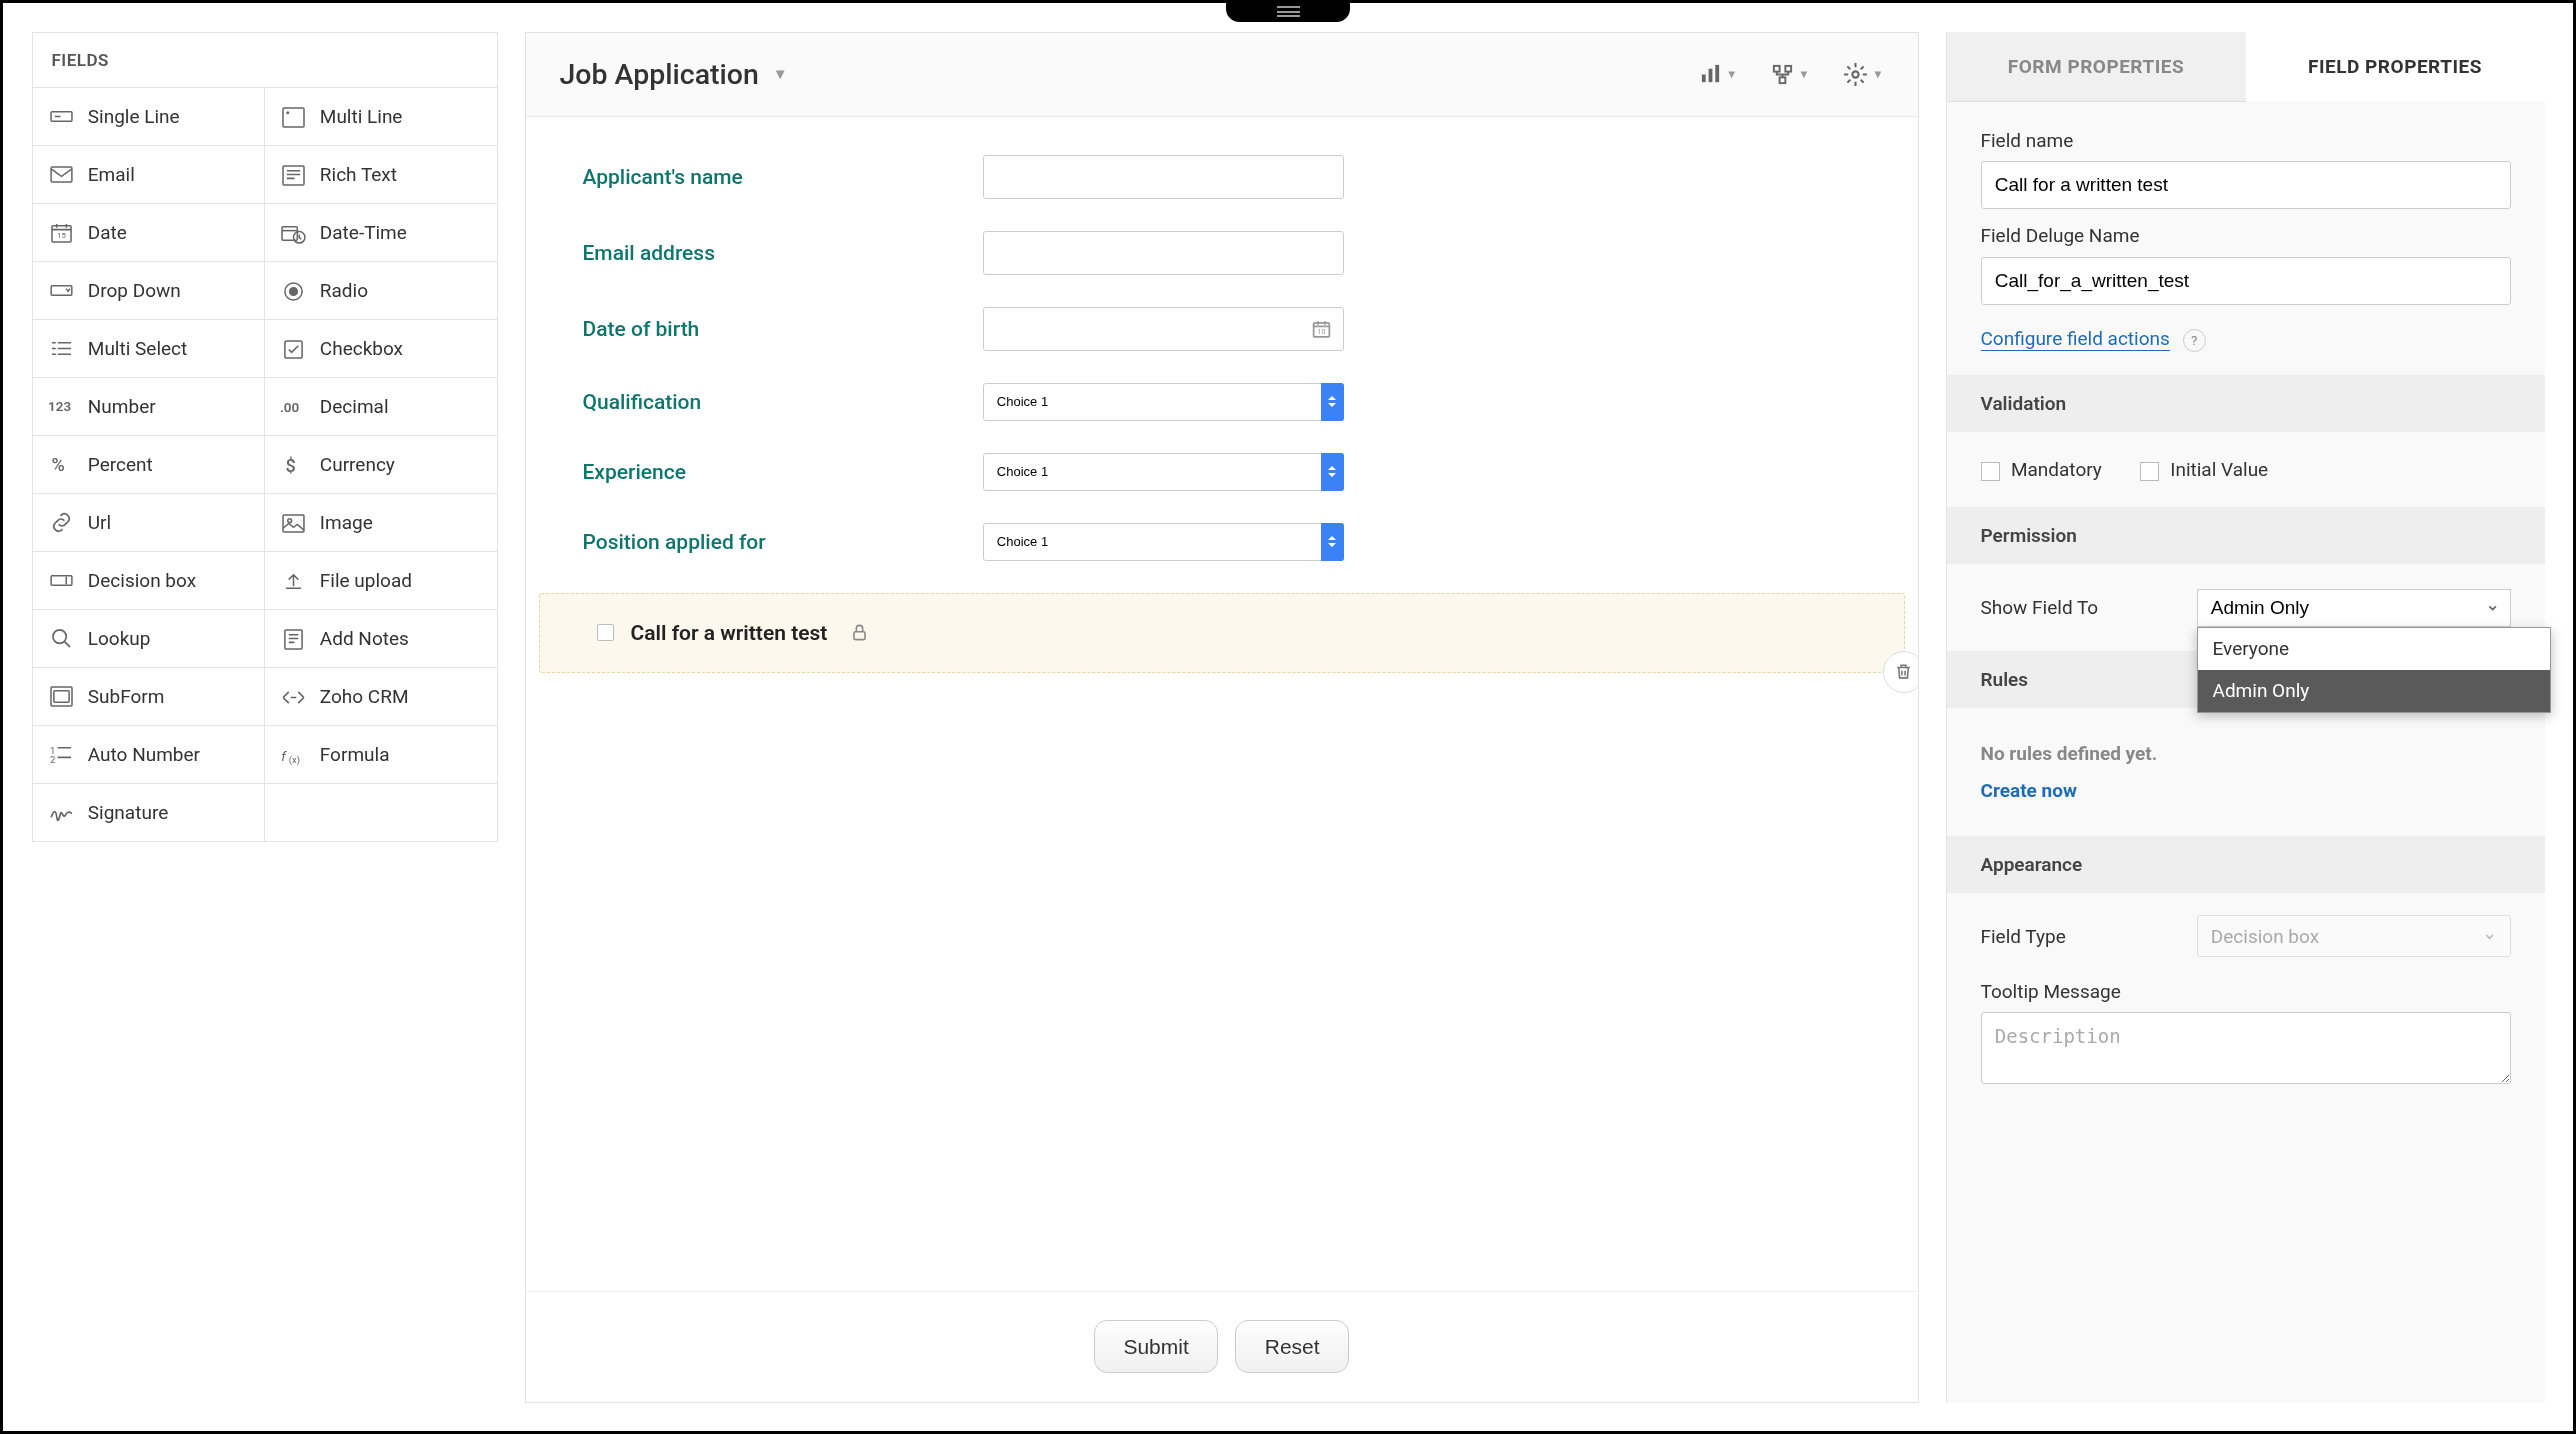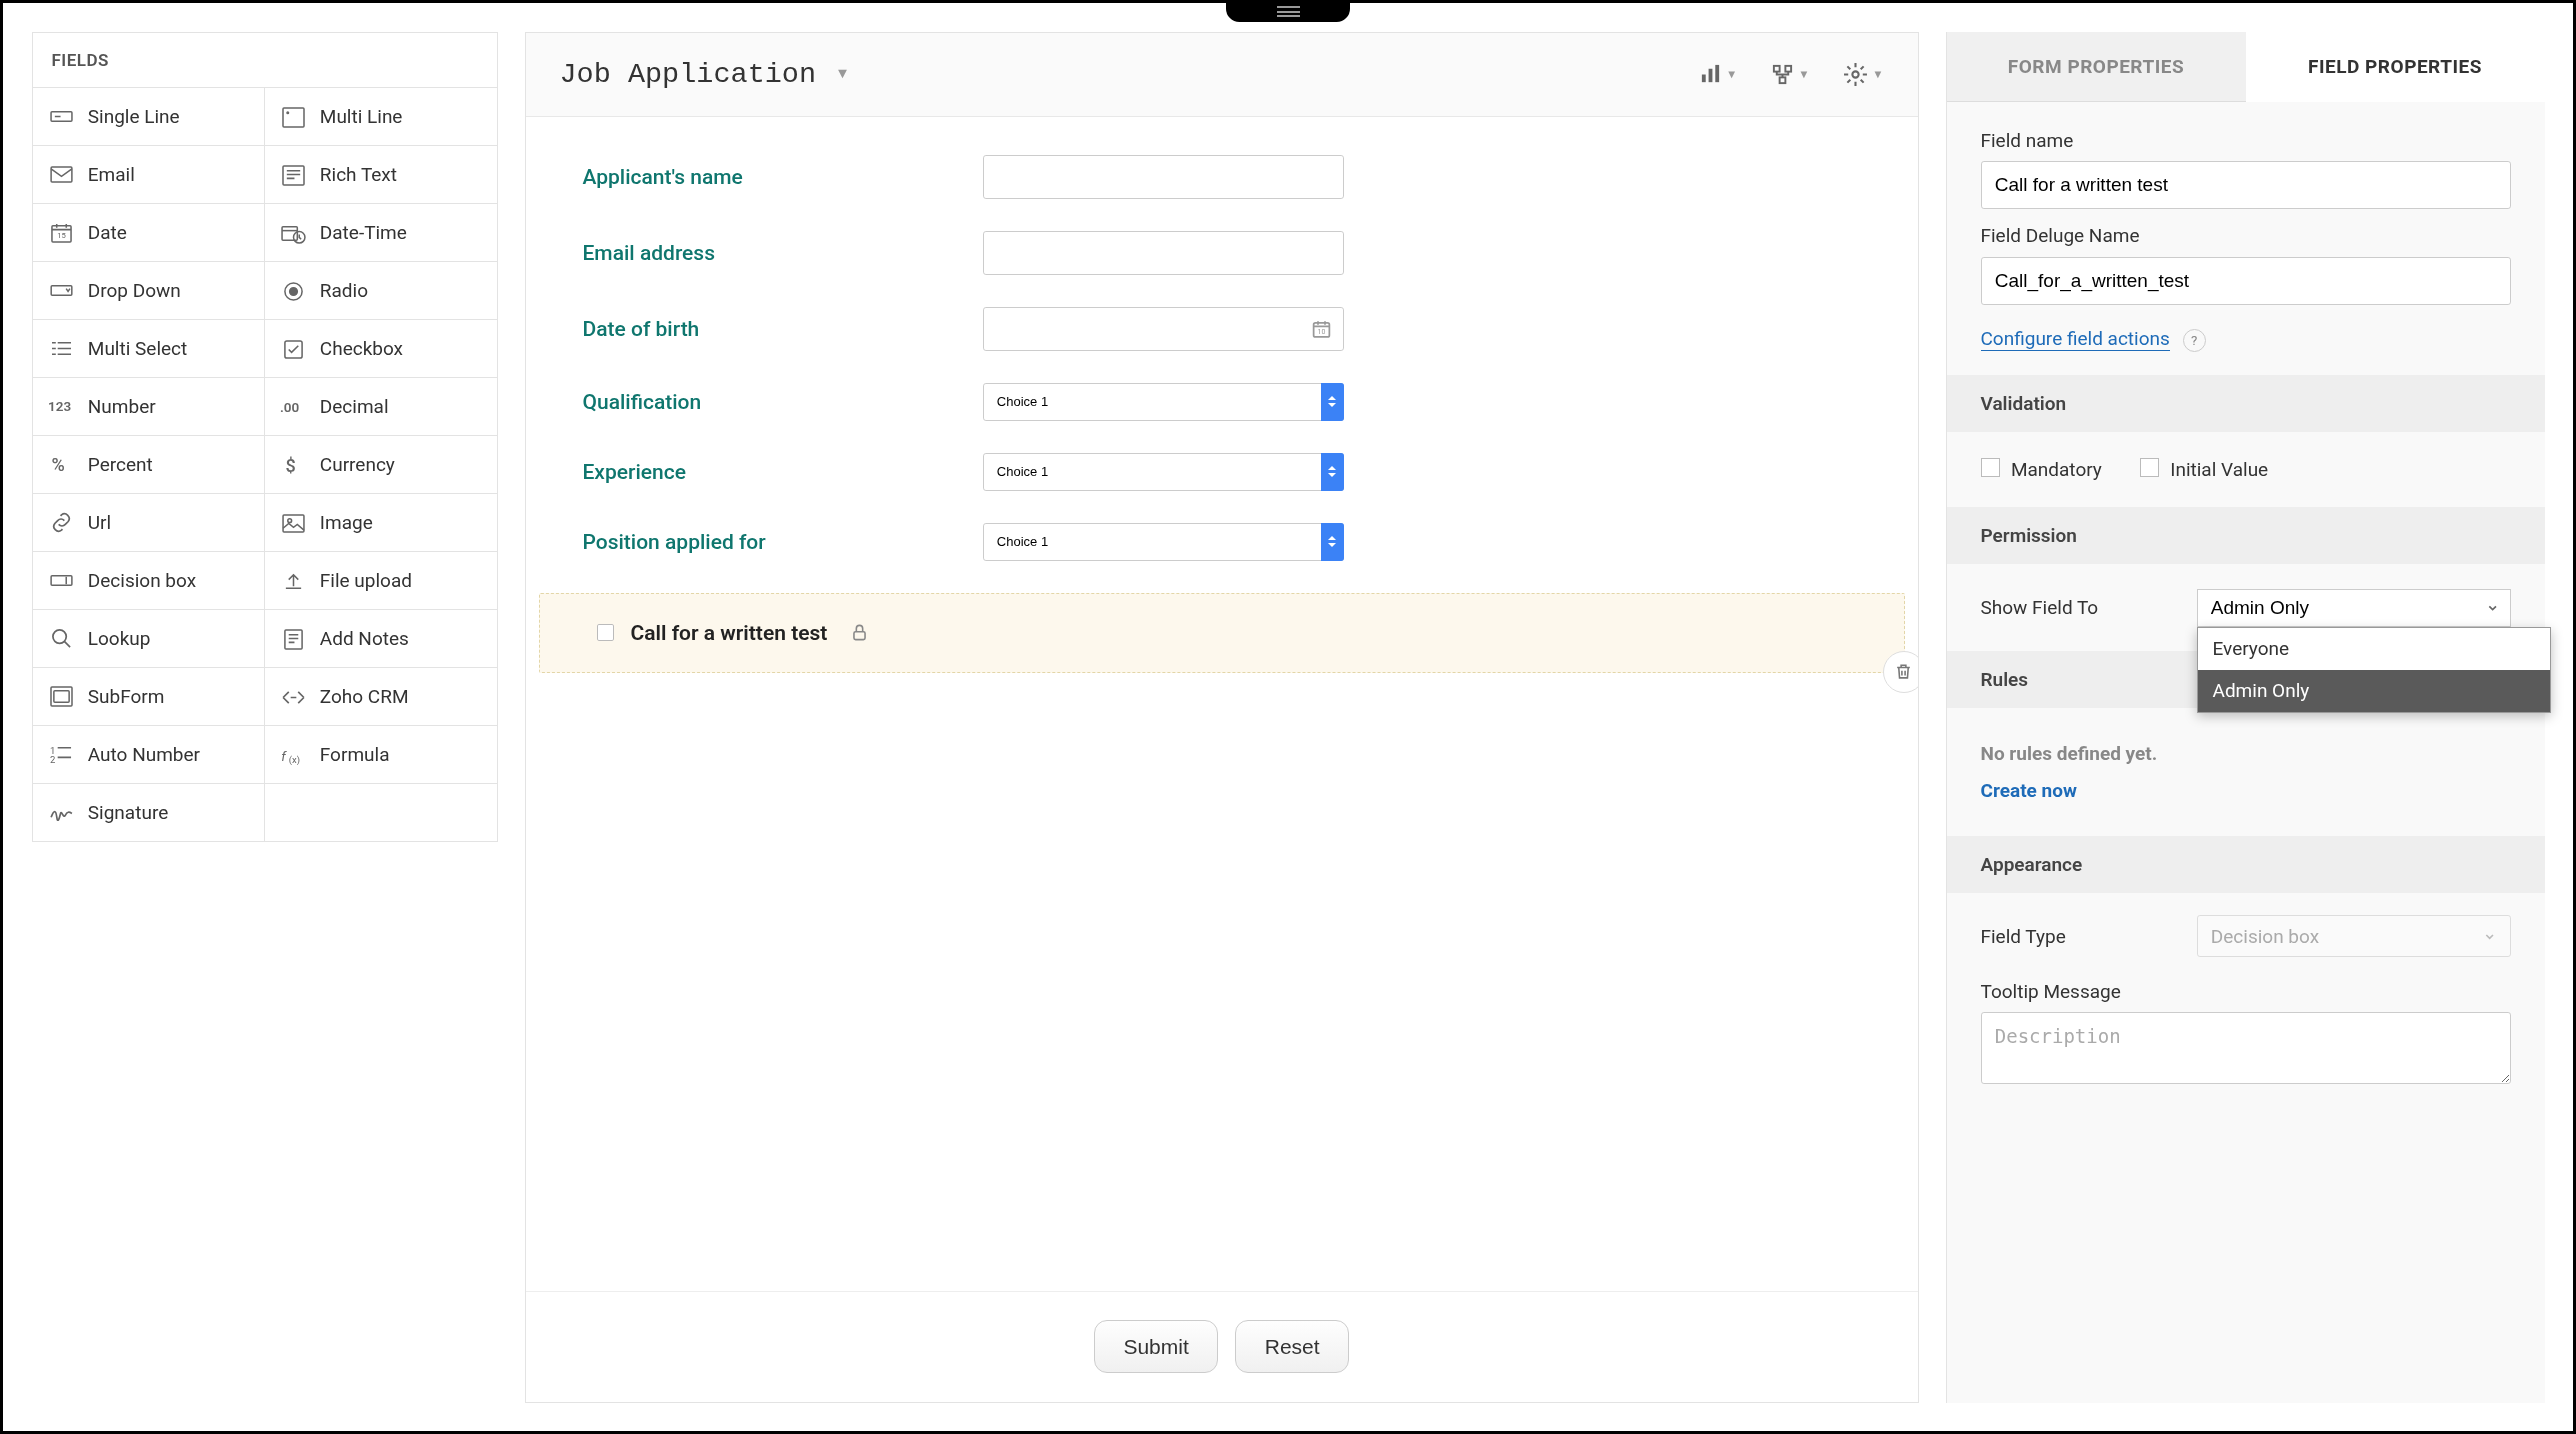--- a/index.html
+++ b/index.html
@@ -16,21 +16,21 @@
 .fields-header { font-size: 17px; font-weight: 600; letter-spacing: 0.5px; color:#555; padding: 17px 19px; border-bottom: 1px solid #e3e3e3; }
 .fields-grid { display: grid; grid-template-columns: 1fr 1fr; }
 .field-type { display:flex; align-items:center; gap:13.3px; padding: 17px 15px; border-right:1px solid #e3e3e3; border-bottom:1px solid #e3e3e3; cursor:pointer; font-size: 19px; color:#333; }
 .field-type:nth-child(2n) { border-right:none;align-items:flex-end; }
 .field-type .icon { width:27px; height:21px; display:flex; align-items:center; justify-content:center; color:#666; flex-shrink:0; }
 .field-type:last-child { border-bottom:none; }
 
 
 .form-canvas { flex: 1; background:#fff; border:1px solid #e3e3e3; display:flex; flex-direction:column; }
 .form-header { display:flex; align-items:center; padding: 25px 34px; border-bottom:1px solid #e8e8e8; background:#fafafa; }
-.form-title { font-size: 28.5px; font-weight: 500; color:#333; display:flex; align-items:center; gap:22px;font-family:Liberation Mono, monospace; }
+.form-title { font-size: 28.5px; font-weight: 500; color:#333; display:flex; align-items:center; gap:14px; }
 .form-title .caret { color:#999; font-size:15px; }
 .form-header-actions { margin-left:auto; display:flex; gap:34px; color:#666; }
 .header-icon-btn { display:flex; align-items:center; gap:3.8px; cursor:pointer; }
 
 .form-body { padding: 38px 57px 0 57px; flex:1; overflow:auto; }
 .form-row { display:flex; align-items:center; margin-bottom: 32px; }
 .form-label { width: 400px; font-size: 21px; font-weight: 500; color:#0f766e; }
 .form-input { width: 361px; height: 44px; border:1px solid #ccc; border-radius:2.9px; padding:0 11.4px; font-size:19px; background:#fff; }
 .form-select-wrap { position:relative; width: 361px; }
 .form-select { width: 100%; height: 38px; border:1px solid #ccc; border-radius:2.9px; padding: 0 34px 0 13.3px; font-size:13px; background: #fff; appearance:none; }
@@ -56,21 +56,21 @@
 .props-tabs { display:flex; background:#f0f0f0; }
 .props-tab { flex:1; text-align:center; padding: 23px 9.5px; font-size:19px; font-weight:700; letter-spacing:0.5px; color:#888; border-bottom:1px solid #ddd; cursor:pointer; }
 .props-tab.active { background:#fff; color:#333; border-bottom-color:transparent; }
 .props-body { padding: 27px 34px; display:flex; flex-direction:column; gap:15px; }
 .props-label { font-size:19px; color:#333; margin-bottom:9.5px; display:block; }
 .props-input { width:100%; height:48px; border:1px solid #ccc; border-radius:2.9px; padding:0 13.3px; font-size:19px; background:#fff; }
 .link-action { color:#1e6bb8; font-size:19px; text-decoration:none; border-bottom:1px solid #1e6bb8; display:inline-block; }
 .help-circle { display:inline-flex; width:23px; height:23px; border:1px solid #ccc; border-radius:50%; align-items:center; justify-content:center; font-size:13.3px; color:#888; margin-left:9.5px; }
 .section-header { background:#eee; margin:0 -34px; padding: 17px 34px; font-size:19px; font-weight:600; color:#444; }
 .checkbox-row { display:flex; gap:38px; padding: 11.4px 0; }
-.chk-item { display:flex; align-items:flex-start; gap:11.4px; font-size:19px; }
+.chk-item { display:flex; align-items:flex-end; gap:11.4px; font-size:19px; }
 .chk-box { width:19px; height:19px; border:1px solid #bbb; background:#fff; }
 .perm-row { display:flex; align-items:center; gap:19px; padding:9.5px 0;justify-content:flex-end; }
 .perm-label { font-size:19px; flex:1; }
 .perm-select { position:relative; width:314px; }
 .perm-select-input { width:100%; height:38px; border:1px solid #ccc; padding:0 34px 0 13.3px; font-size:19px; background:#fff; }
 .perm-chevron { position:absolute; right:11.4px; top:50%; transform:translateY(-50%); color:#666; }
 .dropdown-menu { position:absolute; top:38px; left:0; right:-40px; background:#fff; border:1px solid #999; box-shadow: 0 3.8px 11.4px rgba(0,0,0,0.25); z-index:10; }
 .dropdown-option { padding: 9.5px 15px; font-size:19px; cursor:pointer; }
 .dropdown-option.highlighted { background:#5a5a5a; color:#fff; }
 .rules-body { padding: 19px 0; font-weight: bold; }

